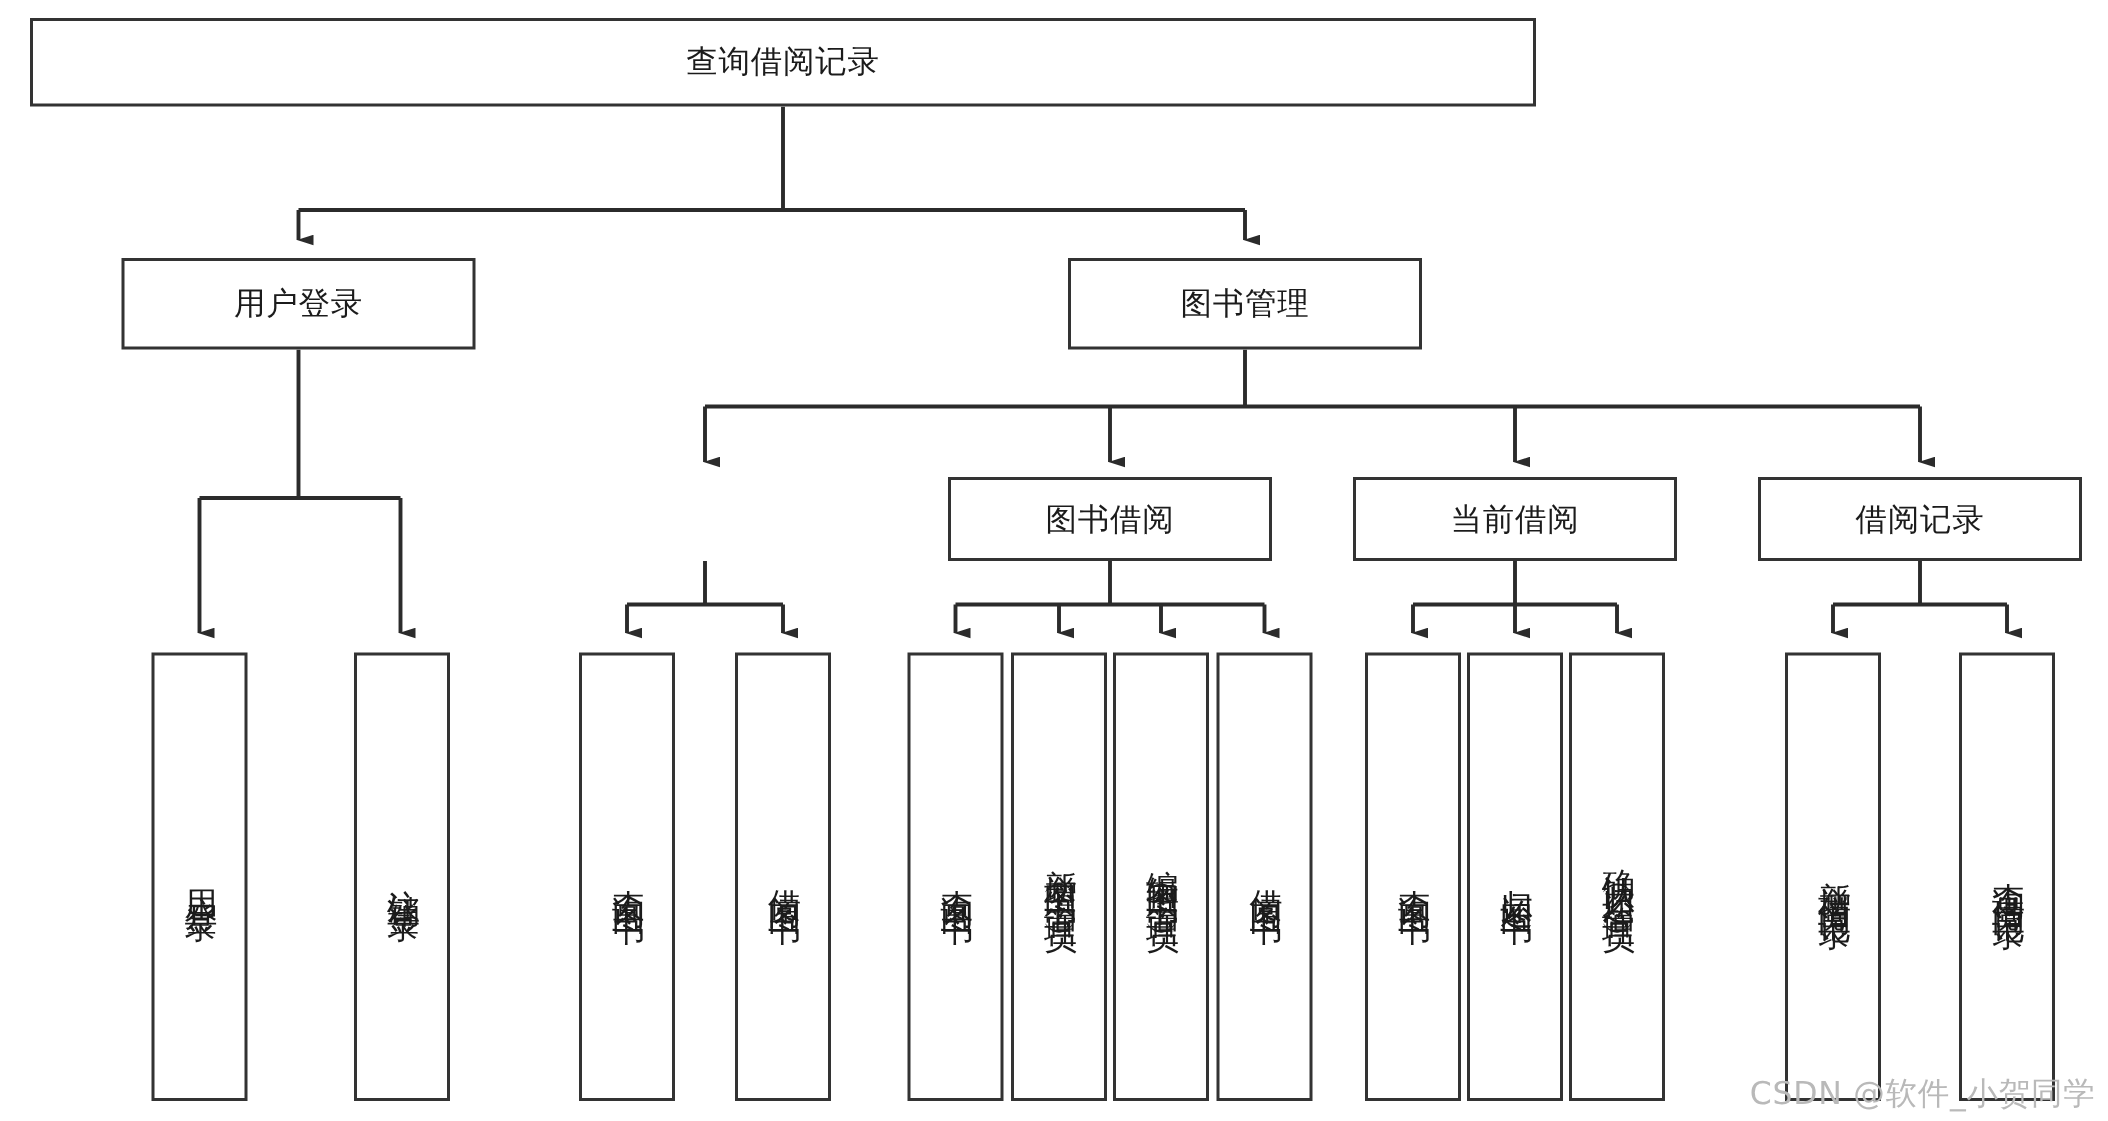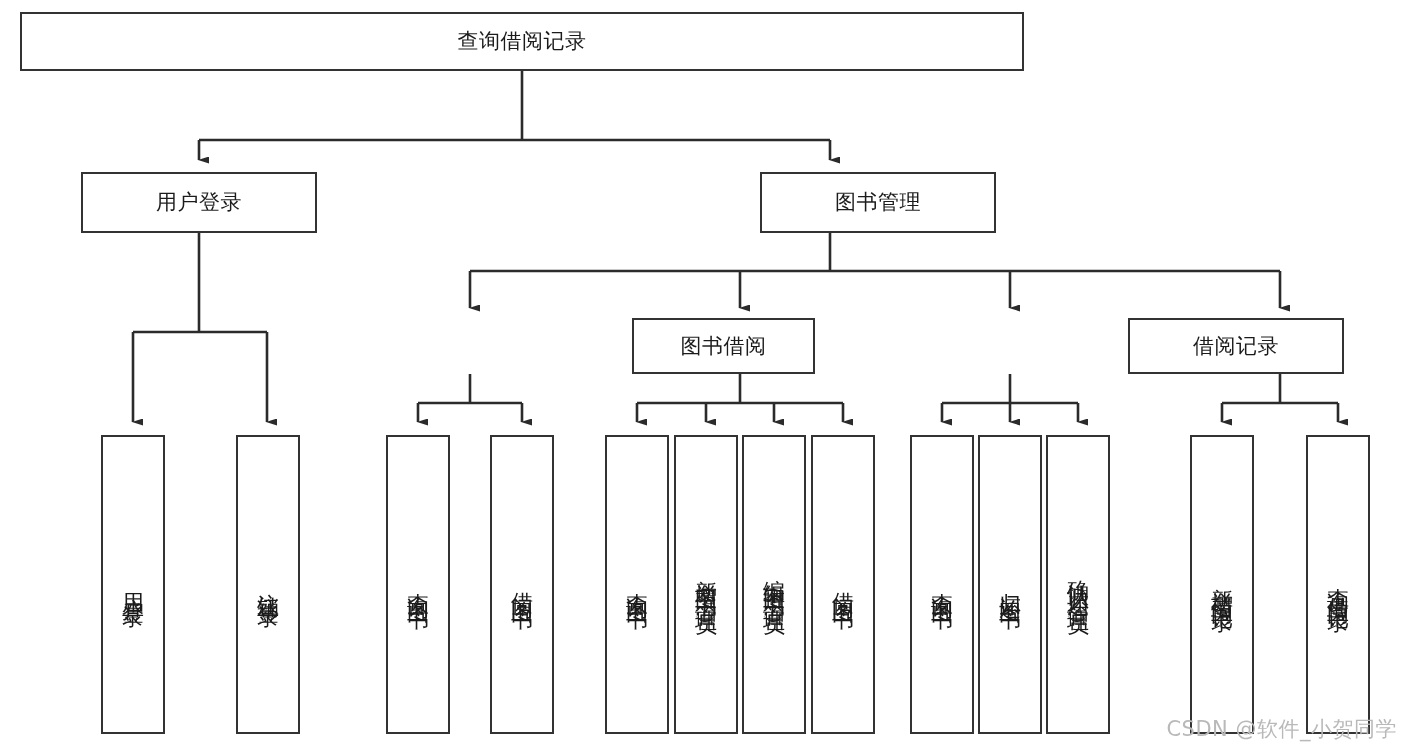--- a/index.html
+++ b/index.html
@@ -124,28 +124,31 @@
     </g>
   </svg>
 
   <div class="node" style="left:20px; top:12px; width:1004px; height:59px;">
     <span class="node-label">查询借阅记录</span>
   </div>
 
   <div class="node" style="left:81px; top:172px; width:236px; height:61px;">
     <span class="node-label">用户登录</span>
   </div>
-  <div class="node" style="left:712px; top:172px; width:236px; height:61px;margin-left:48px;">
+  <div class="node" style="left:712px; top:172px; width:236px; height:61px;">
     <span class="node-label">图书管理</span>
   </div>
 
-  <div class="node" style="left:632px; top:318px; width:183px; height:56px;">
+  <div class="node" style="left:632px; top:318px; width:216px; height:56px;">
     <span class="node-label">图书借阅</span>
   </div>
-  <div class="node" style="left:1128px; top:318px; width:216px; height:56px;">
+  <div class="node" style="left:902px; top:318px; width:216px; height:56px;">
+    <span class="node-label">当前借阅</span>
+  </div>
+  <div class="node" style="left:1172px; top:318px; width:216px; height:56px;">
     <span class="node-label">借阅记录</span>
   </div>
 
   <div class="node vertical" style="left:101px; top:435px; width:64px; height:299px;">
     <span class="node-label">用户登录</span>
   </div>
   <div class="node vertical" style="left:236px; top:435px; width:64px; height:299px;">
     <span class="node-label">注销登录</span>
   </div>
 

